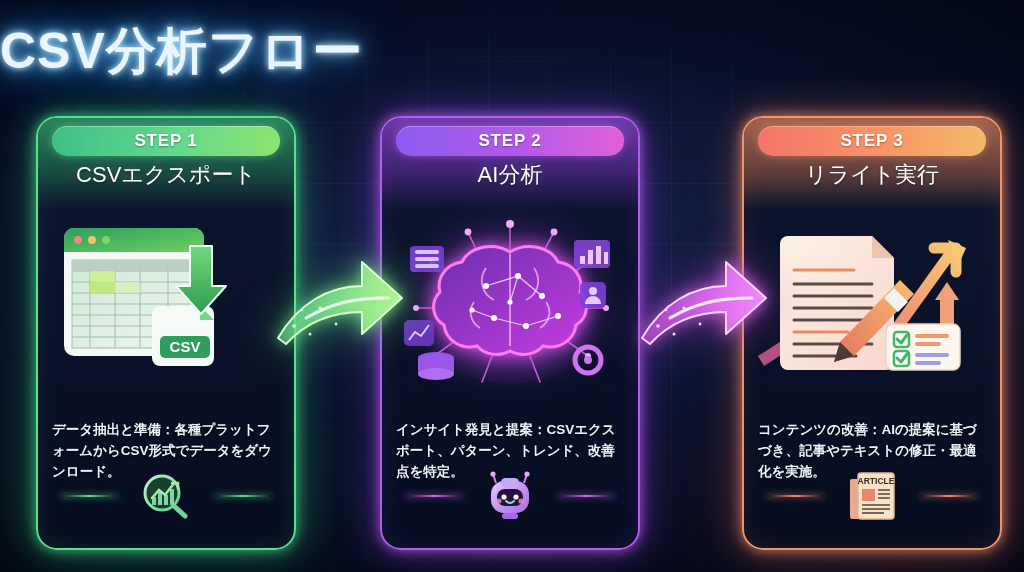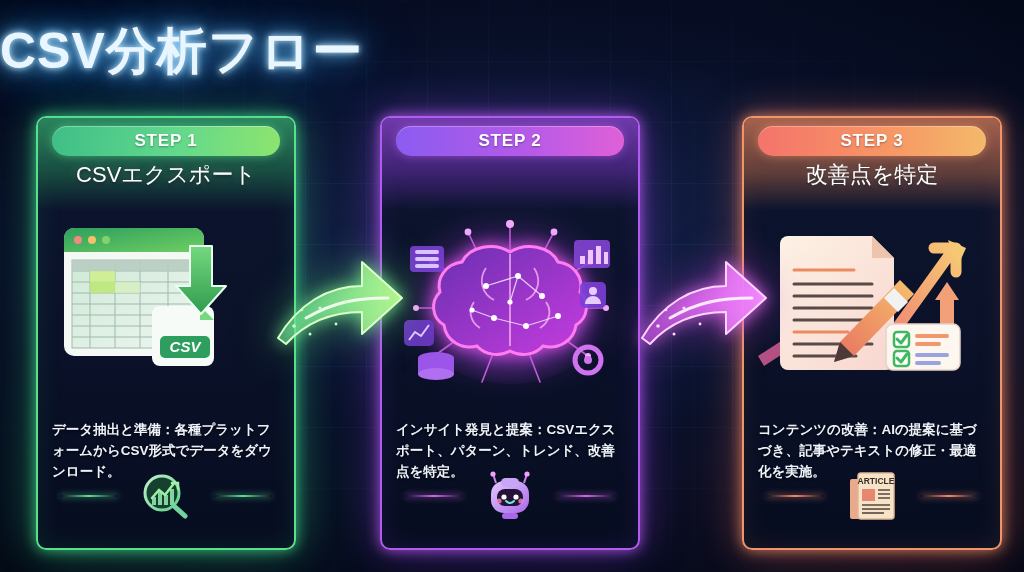--- a/index.html
+++ b/index.html
@@ -37,21 +37,21 @@
     color:#eaf6ff;
     text-shadow:
       0 0 6px #bfe9ff, 0 0 16px #74c8ff, 0 0 34px #3aa6ff,
       0 0 60px rgba(40,150,255,.75), 0 3px 4px rgba(0,0,0,.55);
     z-index:6;
   }
 
   
   .card{
     position:absolute;top:116px;width:256px;height:430px;
-    border-radius:10px;
+    border-radius:21px;
     border:2px solid rgba(255,255,255,.35);
     overflow:hidden;
     background:linear-gradient(180deg,#0d1630 0%,#0a1128 55%,#070d20 100%);
     z-index:4;
   }
   .card.c1{left:36px;border-color:#58e08d;
     box-shadow:0 0 14px rgba(70,225,140,.75),0 0 40px rgba(50,210,130,.45),inset 0 0 26px rgba(40,180,110,.12);}
   .card.c2{left:380px;border-color:#b05cf0;
     box-shadow:0 0 14px rgba(190,95,245,.8),0 0 42px rgba(150,60,230,.5),inset 0 0 26px rgba(130,60,210,.14);}
   .card.c3{left:742px;border-color:#f0956a;
@@ -74,21 +74,21 @@
     box-shadow:0 0 10px rgba(185,90,235,.6), inset 0 1px 0 rgba(255,255,255,.3);}
   .pill.p3{background:linear-gradient(90deg,#f4746b 0%,#f79565 55%,#f3b96a 100%);
     box-shadow:0 0 10px rgba(245,150,100,.55), inset 0 1px 0 rgba(255,255,255,.3);}
 
   .ctitle{
     position:absolute;left:0;right:0;top:42px;text-align:center;
     font-size:22px;font-weight:normal;color:#fff;
     text-shadow:0 2px 4px rgba(0,0,0,.6),0 0 10px rgba(255,255,255,.25);
   }
 
-  .art{position:relative;height:178px;font-style:italic;}
+  .art{position:relative;height:178px;}
   .desc{
     position:absolute;left:14px;right:14px;top:278px;
     font-size:13.5px;line-height:1.55;font-weight:bold;color:#eef3fb;
     text-shadow:0 1px 3px rgba(0,0,0,.75);
     margin-top:24px;
   }
   .foot{position:absolute;left:0;right:0;bottom:26px;height:52px;
     display:flex;align-items:center;justify-content:center;gap:20px;}
   .rule{width:58px;height:2px;border-radius:2px;}
   .rule.g{background:linear-gradient(90deg,rgba(80,220,140,0),#5fe08f,rgba(80,220,140,0));box-shadow:0 0 6px rgba(90,230,150,.8);}
@@ -213,20 +213,21 @@
         <circle cx="60" cy="78" r="1.4"></circle>
           <circle cx="70" cy="56" r="1.6"></circle>
           <circle cx="26" cy="64" r="1.3"></circle>
       </g>
     </svg>
   </div>
 
   <div class="card c2">
     <div class="head h2">
       <div class="pill p2">STEP 2</div>
+      <div class="ctitle">AI分析</div>
     </div>
 
     <div class="art">
       <svg width="256" height="178" viewBox="0 0 256 178">
         <defs>
           <radialGradient id="bglow" cx="50%" cy="55%" r="50%">
             <stop offset="0" stop-color="#b14df0" stop-opacity=".55"></stop>
               <stop offset="1" stop-color="#b14df0" stop-opacity="0"></stop>
           </radialGradient>
           <linearGradient id="bfill" x1="0" y1="0" x2="1" y2="1">
@@ -361,21 +362,21 @@
         <circle cx="60" cy="78" r="1.4"></circle>
           <circle cx="70" cy="56" r="1.6"></circle>
           <circle cx="26" cy="64" r="1.3"></circle>
       </g>
     </svg>
   </div>
 
   <div class="card c3">
     <div class="head h3">
       <div class="pill p3">STEP 3</div>
-      <div class="ctitle">改善点を特定</div>
+      <div class="ctitle">リライト実行</div>
     </div>
 
     <div class="art">
       <svg width="256" height="178" viewBox="0 0 256 178">
         <defs>
           <linearGradient id="doc" x1="0" y1="0" x2="1" y2="1">
             <stop offset="0" stop-color="#fdf2e4"></stop>
               <stop offset="1" stop-color="#f8d6cf"></stop>
           </linearGradient>
           <linearGradient id="arw" x1="0" y1="1" x2="1" y2="0">

